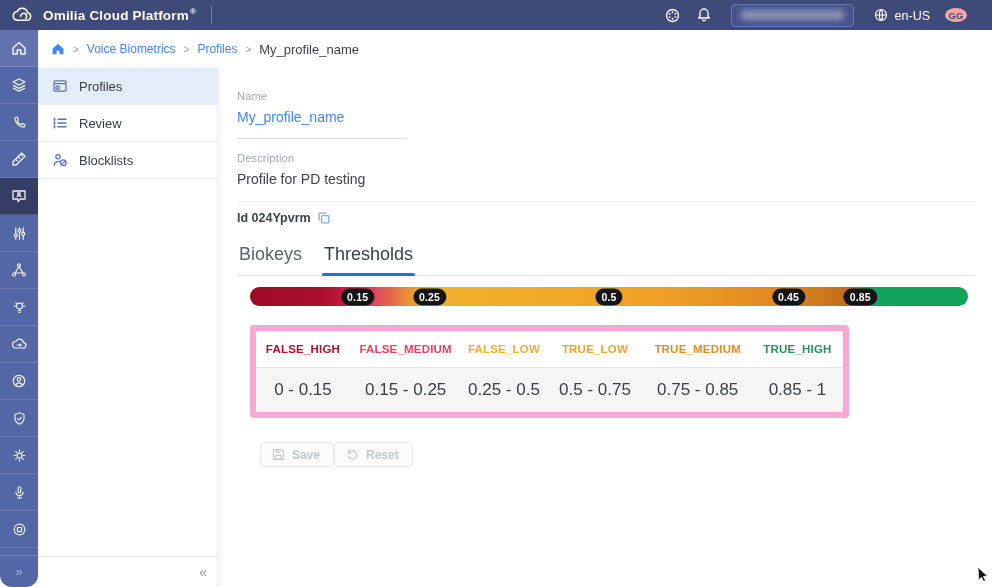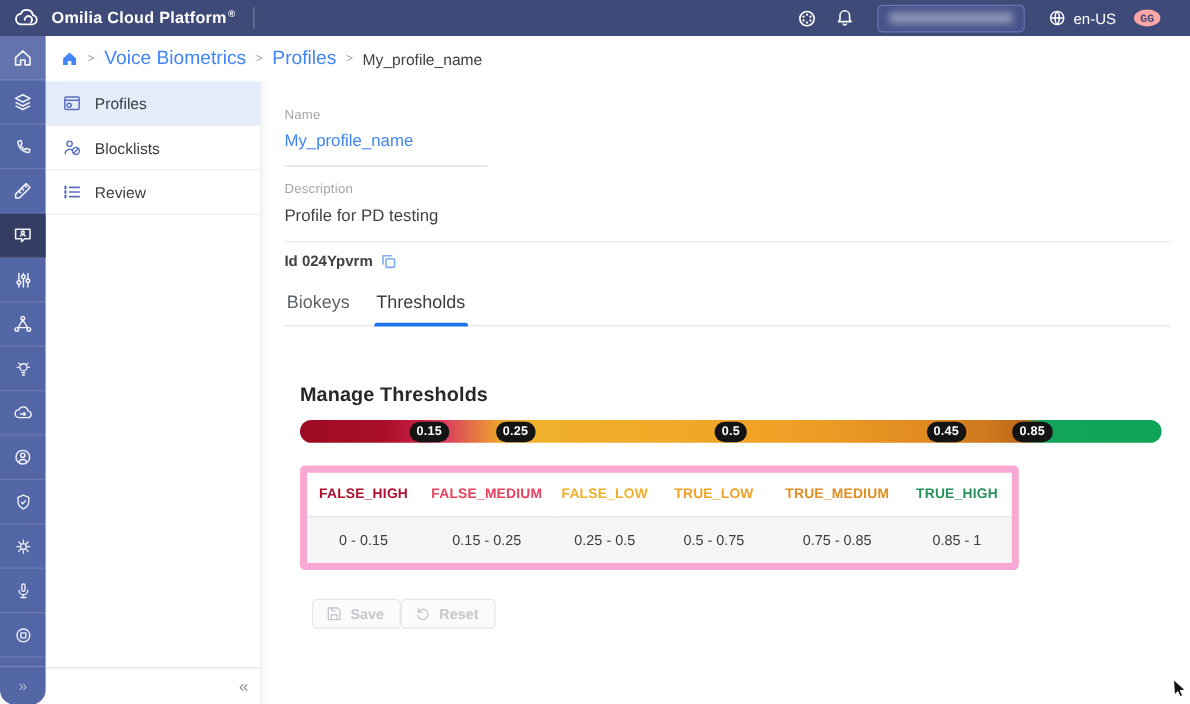--- a/index.html
+++ b/index.html
@@ -28,21 +28,21 @@
     display:flex; align-items:center; cursor:pointer;
   }
   .blurred-box .smudge {
     height:10px; flex:1; margin:0 9px; border-radius:3px;
     background:rgba(175,182,205,.65); filter:blur(3px);
   }
   .locale { display:flex; align-items:flex-end; gap:6px; color:#fff; font-size:12.5px; cursor:pointer; }
   .avatar {
     width:22px; height:14px; border-radius:50%; background:#fca5a5;
     color:#3E4A78; font-size:9.5px; font-weight:700;
-    display:flex; align-items:center; justify-content:center; cursor:pointer;font-family:Liberation Mono, monospace;
+    display:flex; align-items:center; justify-content:center; cursor:pointer;
   }
 
   
   .iconbar {
     position:absolute; top:30px; left:0; width:38px; bottom:0;
     background:#5366A6; z-index:20; border-radius:0 0 12px 12px;
     display:flex; flex-direction:column;
   }
   .iconbar .tile {
     height:37px; display:flex; align-items:center; justify-content:center;
@@ -56,21 +56,21 @@
     border-top:1px solid rgba(255,255,255,.2);
     color:rgba(255,255,255,.5); font-size:13px; cursor:pointer;
   }
 
   
   .breadcrumb-row {
     position:absolute; top:30px; left:38px; right:0; height:38px;
     background:#fff; display:flex; align-items:center; padding-left:13px; z-index:10;
   }
   .crumb-sep { color:#9AA0A6; font-size:10px; margin:0 8px; }
-  .crumb-link { color:#4285F4; font-size:16px; cursor:pointer; }
+  .crumb-link { color:#4285F4; font-size:12px; cursor:pointer; }
   .crumb-current { color:#3F4246; font-size:13px; }
 
   
   .subsidebar {
     position:absolute; top:68px; left:38px; width:180px; bottom:0;
     background:#fff; z-index:15;
     border-right:1px solid #ececec; box-shadow:3px 0 6px rgba(0,0,0,.05);
   }
   .subsidebar .item {
     height:37px; display:flex; align-items:center; gap:11px; padding-left:14px;
@@ -95,21 +95,21 @@
     padding-bottom:13px; border-bottom:1px solid #D9DBDE; width:170px; cursor:text;
   }
   .desc-block { margin-top:13px; }
   .desc-value { margin-top:7px; font-size:14px; color:#3F4246; }
   .hr1 { border:none; border-top:1px solid #EAEBED; margin-top:14px; }
   .id-row { margin-top:9px; display:flex; align-items:flex-start; gap:6px; font-size:12.5px; font-weight:700; color:#3F4246; }
   .copy-btn { color:#7BAAF7; display:flex; cursor:pointer; }
 
   .tabs { margin-top:10px; border-bottom:1px solid #E3E4E6; display:flex; }
   .tab {
-    font-size:15px; color:#5F6368; padding:9px 2px 10px 2px; margin-right:18px;
+    font-size:18px; color:#5F6368; padding:9px 2px 10px 2px; margin-right:18px;
     cursor:pointer; position:relative;
   }
   .tab.active { color:#3C4043; }
   .tab.active::after {
     content:""; position:absolute; left:0; right:0; bottom:-1px; height:3px;
     background:#1A73E8; border-radius:2px 2px 0 0;
   }
 
   .section { margin-left:13px; }
   .section-title { margin-top:48px; font-size:16.5px; font-weight:700; color:#26282B; letter-spacing:.1px; }
@@ -131,21 +131,21 @@
   table.thr-table {
     margin-top:19px; width:599px; border-collapse:separate; border-spacing:0;
     border:6px solid #f9a8d4; border-radius:4px; overflow:hidden;
   }
   .thr-table th {
     background:#fff; font-size:11.5px; font-weight:700; letter-spacing:.2px;
     padding:12px 4px; text-align:center; white-space:nowrap;
   }
   .thr-table td {
     background:#F5F5F6; border-top:1px solid #E5E6E8;
-    font-size:12px; color:#3C4043; padding:12px 4px; text-align:center; white-space:nowrap;
+    font-size:17px; color:#3C4043; padding:12px 4px; text-align:center; white-space:nowrap;
   }
 
   .actions { margin-top:24px; margin-left:10px; display:flex; }
   .btn {
     display:inline-flex; align-items:center; gap:7px;
     padding:5px 13px 5px 11px; height:25px;
     border:1px solid #E6E7E9; border-radius:4px; background:#FBFBFC;
     color:#C4C8CC; font-size:12px; font-weight:700; cursor:default;
   }
 
@@ -312,37 +312,37 @@
           <rect x="2" y="2.8" width="12" height="10.4" rx="1"></rect>
           <path d="M2 5.6h12"></path>
           <circle cx="5.6" cy="9.8" r="1.7"></circle>
           <path d="M5.6 7.6v.6M5.6 11.4v.6M3.6 9.8h.6M7 9.8h.6"></path>
         </svg>
     </span>
     <span>Profiles</span>
   </div>
   <div class="item">
     <span class="sicon">
+      <svg width="16" height="16" viewBox="0 0 16 16" fill="none" stroke="currentColor" stroke-width="1.4" stroke-linecap="round">
+          <path d="M6 4.2h8M6 8h8M6 11.8h8"></path>
+          <path d="M2.5 3.4v1.6M2.5 7.2v1.6M2.5 11v1.6" stroke-width="1.8"></path>
+        </svg>
+    </span>
+    <span>Review</span>
+  </div>
+  <div class="item">
+    <span class="sicon">
       <svg width="16" height="16" viewBox="0 0 16 16" fill="none" stroke="currentColor" stroke-width="1.2" stroke-linecap="round">
           <circle cx="6" cy="4.8" r="2.2"></circle>
           <path d="M2.2 13.2a3.9 3.9 0 0 1 6.2-3"></path>
           <circle cx="11.3" cy="10.8" r="2.9"></circle>
           <path d="M9.3 12.8l4-4"></path>
         </svg>
     </span>
     <span>Blocklists</span>
-  </div>
-  <div class="item">
-    <span class="sicon">
-      <svg width="16" height="16" viewBox="0 0 16 16" fill="none" stroke="currentColor" stroke-width="1.4" stroke-linecap="round">
-          <path d="M6 4.2h8M6 8h8M6 11.8h8"></path>
-          <path d="M2.5 3.4v1.6M2.5 7.2v1.6M2.5 11v1.6" stroke-width="1.8"></path>
-        </svg>
-    </span>
-    <span>Review</span>
   </div>
   <div class="collapse">
       <span>«</span>
     </div>
 </aside>
 
 <main class="main">
 
   <div class="field-label">Name</div>
   <div class="name-value">My_profile_name</div>
@@ -363,21 +363,20 @@
         </svg>
     </span>
   </div>
 
   <div class="tabs">
     <div class="tab">Biokeys</div>
     <div class="tab active">Thresholds</div>
   </div>
 
   <div class="section">
-    <h2 class="section-title">Manage Thresholds</h2>
 
     <div class="threshold-bar">
       <span class="pill" style="left: 15%;">0.15</span>
       <span class="pill" style="left: 25%;">0.25</span>
       <span class="pill" style="left: 50%;">0.5</span>
       <span class="pill" style="left: 75%;">0.45</span>
       <span class="pill" style="left: 85%;">0.85</span>
     </div>
 
     <table class="thr-table">

